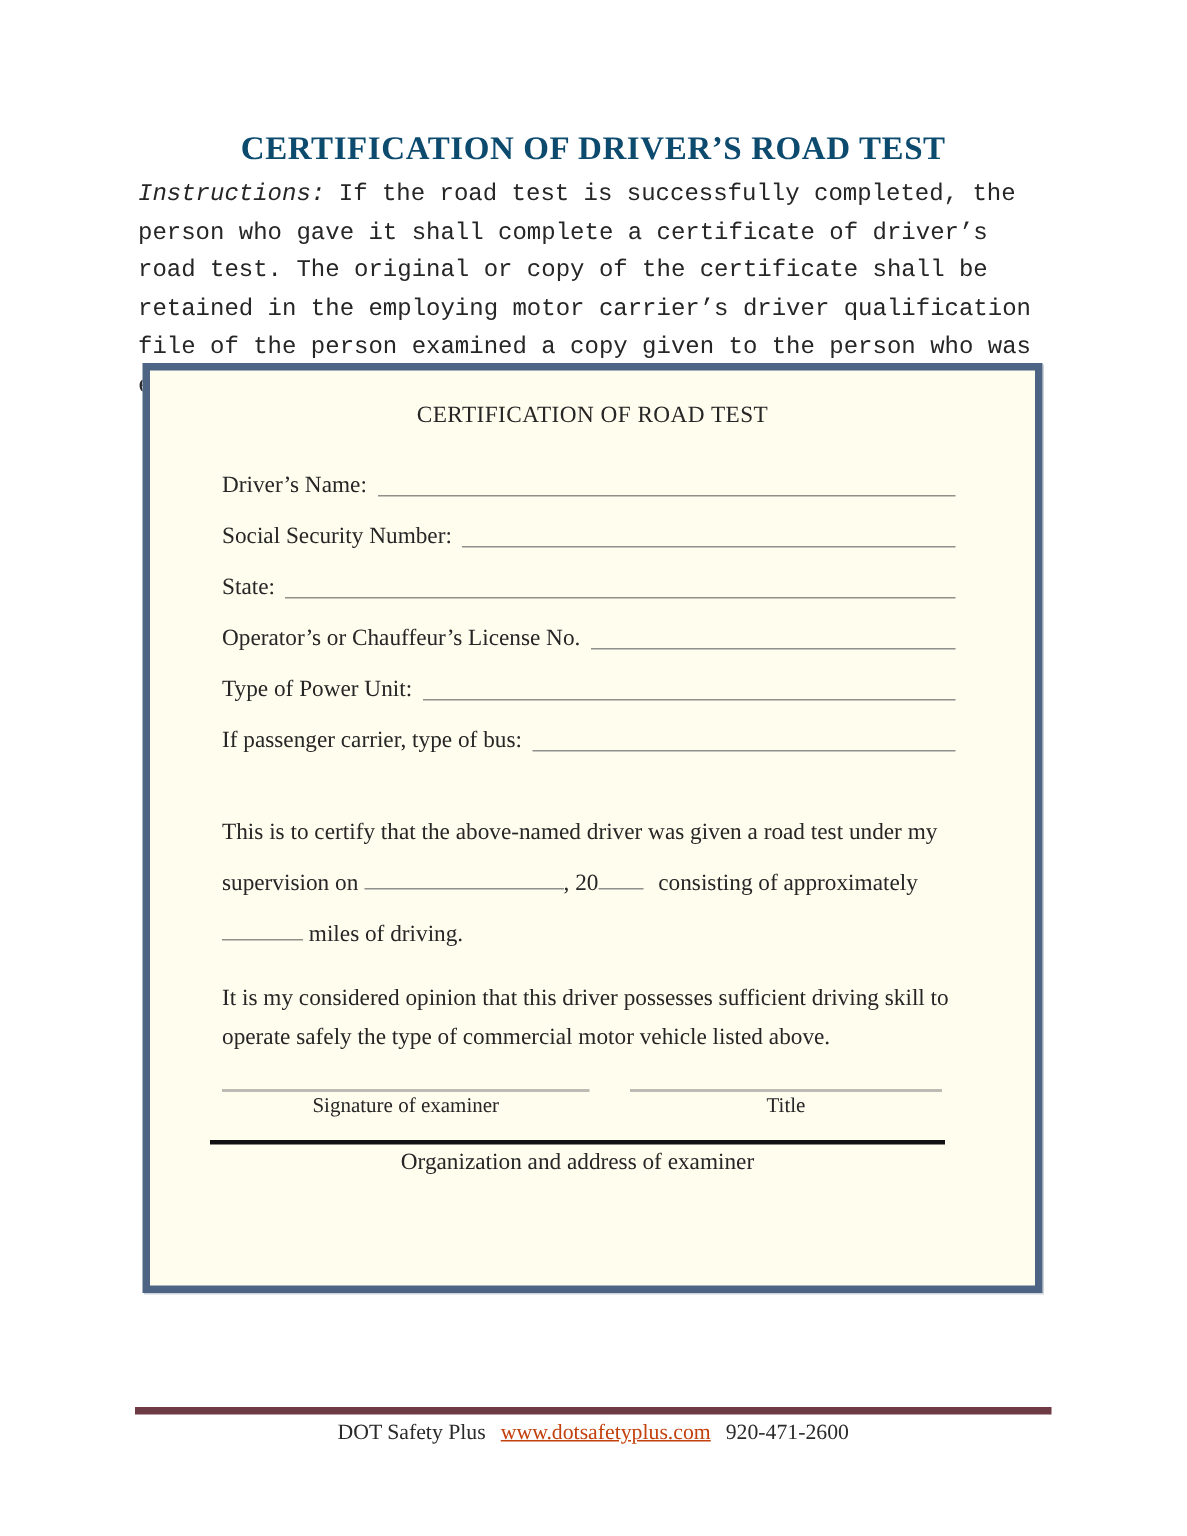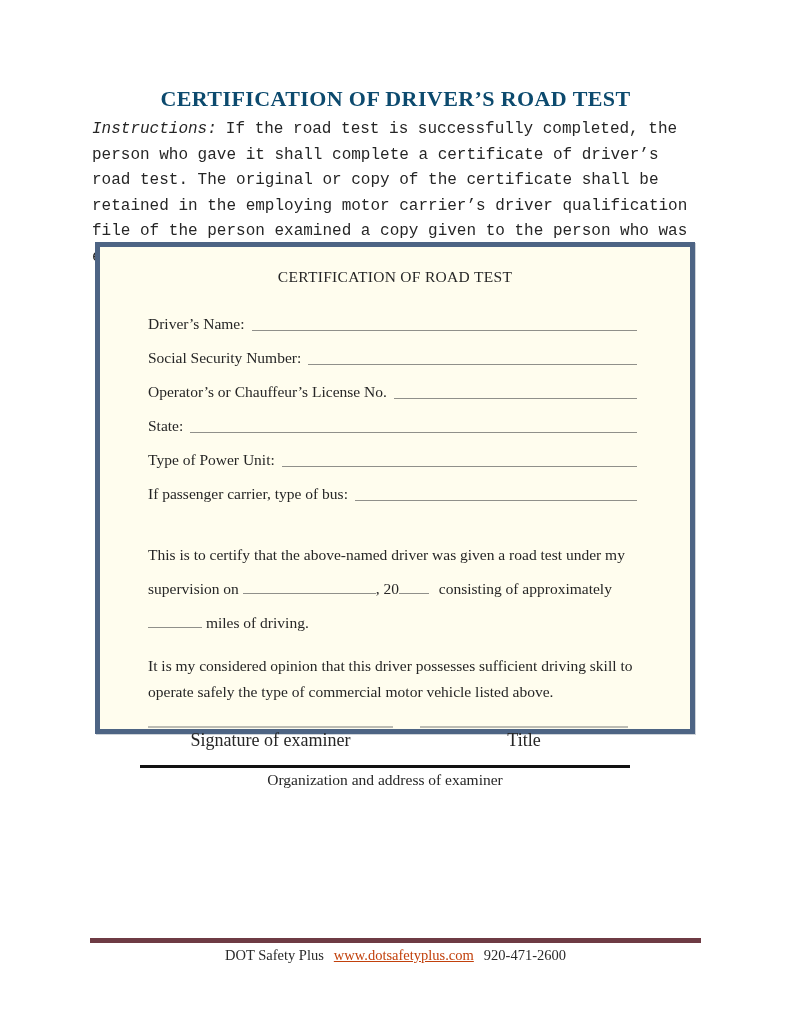--- a/index.html
+++ b/index.html
@@ -32,21 +32,21 @@
   }
   .instructions .instr-label {
     font-style: italic;
     margin-right: 9px;
   }
 
   
   .form-box {
     position: absolute;
     top: 242px; left: 95px;
-    width: 600px; height: 492px;
+    width: 600px; height: 620px;
     border: 5px solid #4d6484;
     background: #fffdee;
     box-shadow: 1px 1px 0 rgba(60,80,100,0.25);
   }
   .form-heading {
     margin-top: 21px;
     text-align: center;
     font-size: 15.5px;
     letter-spacing: 0.3px;
   }
@@ -100,21 +100,21 @@
   }
   .sig-col-left  { width: 245px; }
   .sig-gap       { width: 27px; }
   .sig-col-right { width: 208px; }
   .sig-line {
     border-top: 2px solid #bcbcb4;
     height: 2px;
   }
   .sig-caption {
     text-align: center;
-    font-size: 18px;
+    font-size: 14px;
     margin-top: 2px;
   }
 
   .org-block {
     margin: 14px 0 0 40px;
     width: 490px;
   }
   .org-line {
     height: 3px;
     background: #121212;
@@ -163,26 +163,26 @@
       <span class="field-label">Driver’s Name:</span>
       <span class="fill-line"></span>
     </div>
 
     <div class="field-row">
       <span class="field-label">Social Security Number:</span>
       <span class="fill-line"></span>
     </div>
 
     <div class="field-row">
+      <span class="field-label">State:</span>
+      <span class="fill-line"></span>
+    </div>
+
+    <div class="field-row">
       <span class="field-label">Operator’s or Chauffeur’s License No.</span>
-      <span class="fill-line"></span>
-    </div>
-
-    <div class="field-row">
-      <span class="field-label">State:</span>
       <span class="fill-line"></span>
     </div>
 
     <div class="field-row">
       <span class="field-label">Type of Power Unit:</span>
       <span class="fill-line"></span>
     </div>
 
 
     <div class="field-row">

